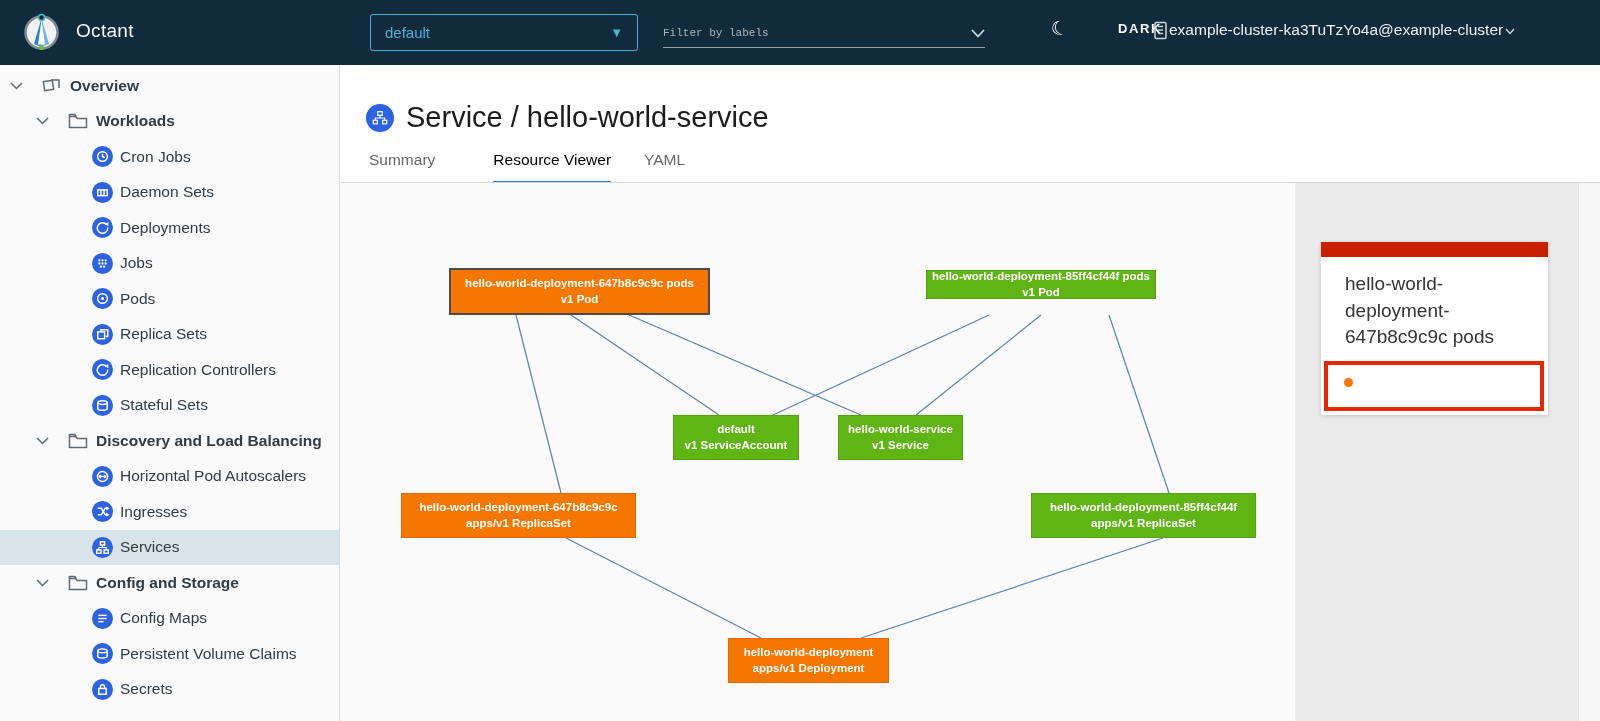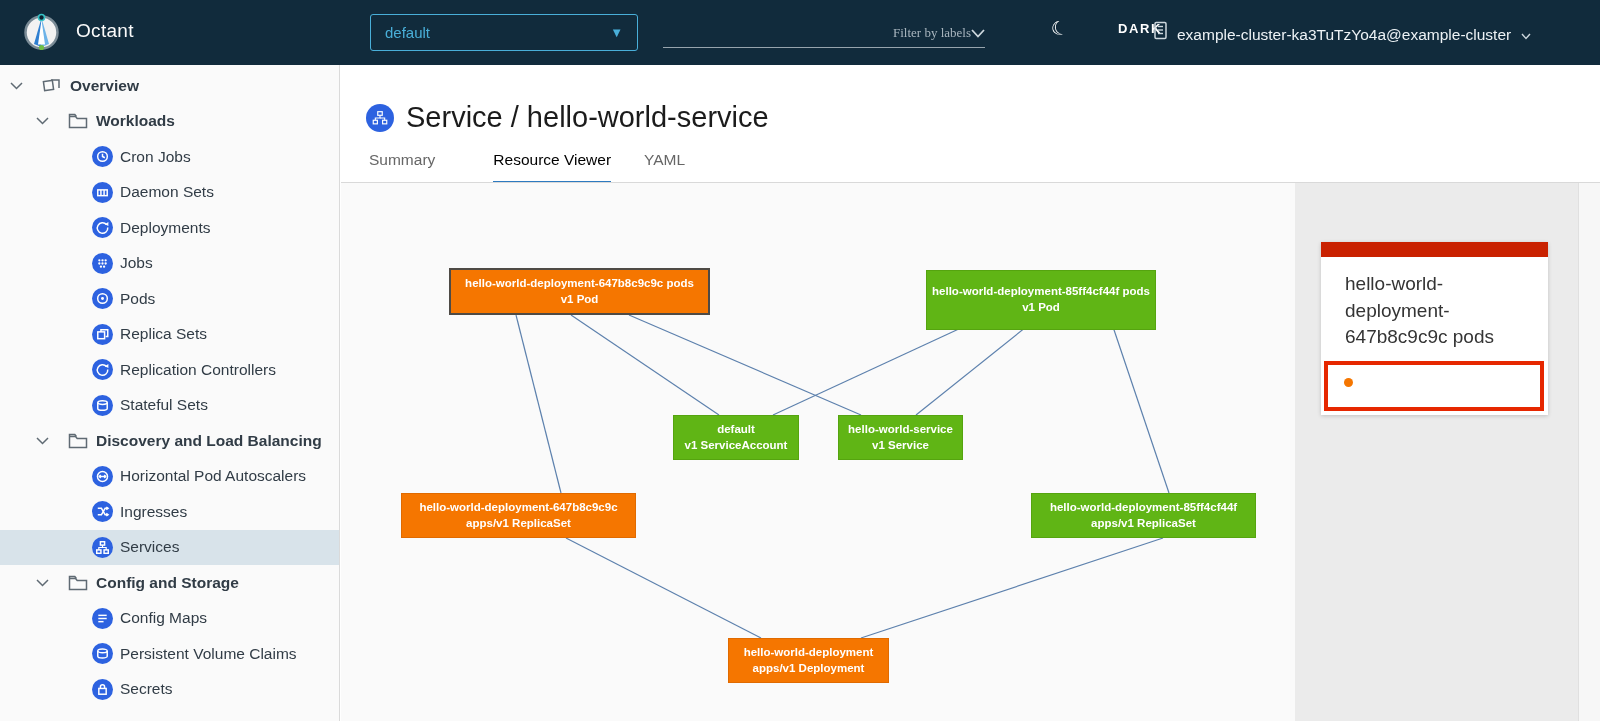--- a/index.html
+++ b/index.html
@@ -13,29 +13,29 @@
   .product-name { position:absolute; left:76px; top:20px; color:#fafafa;
     font-size:19px; letter-spacing:.3px; }
   .ns-select { position:absolute; left:370px; top:14px; width:268px; height:37px;
     border:1px solid #49afd9; border-radius:3px; background:transparent;
     color:#49afd9; font-size:15px; display:flex; align-items:center;
     padding:0 14px; cursor:pointer; }
   .ns-select .caret { margin-left:auto; color:#49afd9; font-size:13px; }
   .filter-wrap { position:absolute; left:663px; top:18px; width:322px; height:30px;
     border-bottom:1px solid #97a4ad; display:flex; align-items:center; }
   .filter-input { flex:1; background:transparent; border:none; outline:none;
-    color:#e7edf1; font-size:13px; font-family:Liberation Serif, serif;text-align:right; }
+    color:#e7edf1; font-size:11px; font-family:Liberation Mono, monospace; }
   .filter-input::placeholder { color:#a9b6bf; opacity:1; }
   .filter-chevron { color:#cdd7dd; }
   .theme-toggle { position:absolute; left:1051px; top:19px; color:#fff;
     display:flex; align-items:center; gap:9px; cursor:pointer; }
   .moon { font-size:19px; line-height:1; transform:rotate(-14deg); }
   .theme-label { font-size:13px; font-weight:bold; letter-spacing:1.6px;padding-left:41px; }
   .cluster-sel { position:absolute; left:1152px; top:21px; display:flex;
-    align-items:flex-end; gap:8px; color:#edf2f5; font-size:15.5px; cursor:pointer; }
+    align-items:flex-start; gap:0; color:#edf2f5; font-size:15.5px; cursor:pointer; }
   .cluster-sel .mini-chevron { margin-left:2px; }
 
   
   .sidebar { position:absolute; left:0; top:65px; width:340px; height:656px;
     background:#fafafa; border-right:1px solid #dadada; z-index:20; }
   .nav-row { position:relative; height:35.5px; display:flex; align-items:center;
     font-size:15.5px; color:#313c46; cursor:pointer; }
   .nav-row.group { font-weight:bold; }
   .nav-row.selected { background:#d8e3ea; }
   .nav-row .chev { position:absolute; display:flex; color:#5f6a73; }
@@ -397,21 +397,21 @@
         <line x1="700" y1="132" x2="575" y2="232" stroke="#5d81ad" stroke-width="1.2"></line>
         <line x1="768" y1="132" x2="828" y2="310" stroke="#5d81ad" stroke-width="1.2"></line>
         <line x1="225" y1="355" x2="420" y2="455" stroke="#5d81ad" stroke-width="1.2"></line>
         <line x1="822" y1="355" x2="520" y2="455" stroke="#5d81ad" stroke-width="1.2"></line>
       </svg>
     <div id="nodes-layer">
         <div class="gnode orange sel" style="left: 108px; top: 85px; width: 261px; height: 47px;">
           <span>hello-world-deployment-647b8c9c9c pods</span>
           <span>v1 Pod</span>
         </div>
-        <div class="gnode green" style="left: 585px; top: 87px; width: 230px; height: 60px;">
+        <div class="gnode green" style="left: 585px; top: 87px; width: 230px; height: 29px;">
           <span>hello-world-deployment-85ff4cf44f pods</span>
           <span>v1 Pod</span>
         </div>
         <div class="gnode green" style="left: 332px; top: 232px; width: 126px; height: 45px;">
           <span>default</span>
           <span>v1 ServiceAccount</span>
         </div>
         <div class="gnode green" style="left: 497px; top: 232px; width: 125px; height: 45px;">
           <span>hello-world-service</span>
           <span>v1 Service</span>

